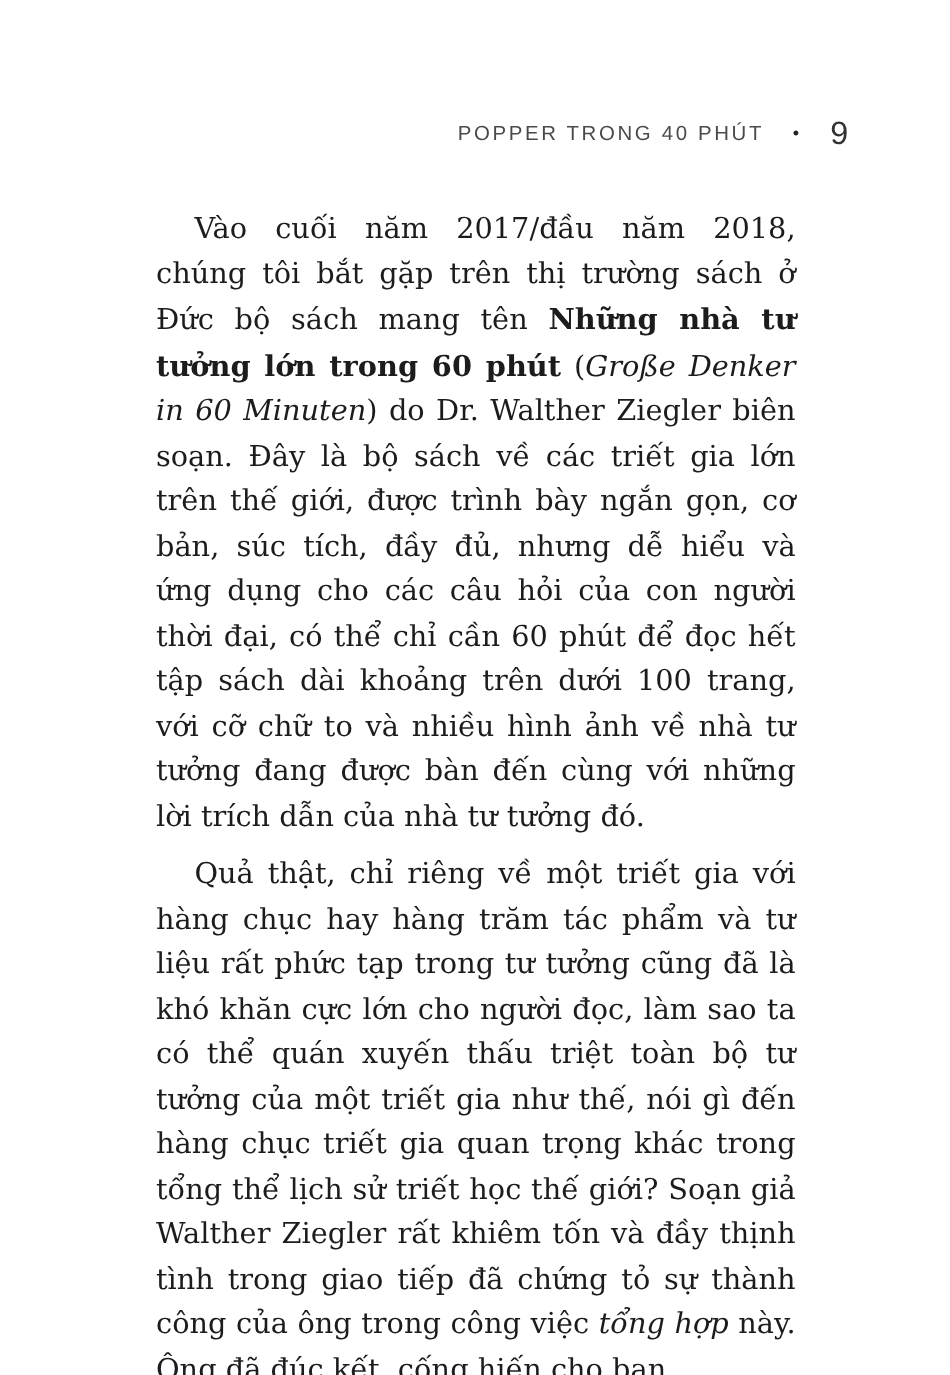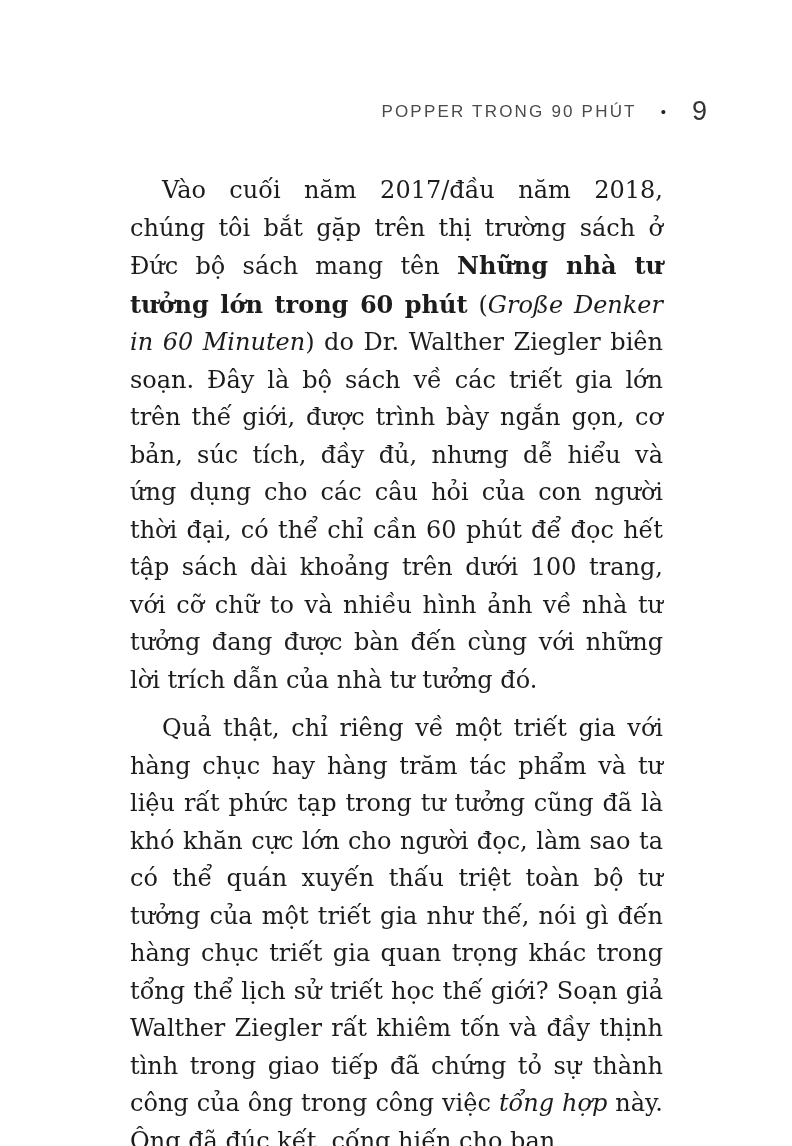--- a/index.html
+++ b/index.html
@@ -62,21 +62,21 @@
   }
   .seg-bold { font-weight: bold; }
   .seg-italic { font-style: italic; }
 </style>
 </head>
 <body>
 
 <div class="page">
 
   <div class="running-head">
-    <span class="running-title">POPPER TRONG 90 PHÚT</span>
+    <span class="running-title">POPPER TRONG 40 PHÚT</span>
     <span class="head-sep">•</span>
     <span class="page-number">9</span>
   </div>
 
   <div class="text-block">
 
     <p class="para">
       <span>Vào cuối năm 2017/đầu năm 2018, chúng tôi bắt gặp trên thị trường sách ở Đức bộ sách mang tên </span><span class="seg-bold">Những nhà tư tưởng lớn trong 60 phút</span><span> (</span><span class="seg-italic">Große Denker in 60 Minuten</span><span>) do Dr. Walther Ziegler biên soạn. Đây là bộ sách về các triết gia lớn trên thế giới, được trình bày ngắn gọn, cơ bản, súc tích, đầy đủ, nhưng dễ hiểu và ứng dụng cho các câu hỏi của con người thời đại, có thể chỉ cần 60 phút để đọc hết tập sách dài khoảng trên dưới 100 trang, với cỡ chữ to và nhiều hình ảnh về nhà tư tưởng đang được bàn đến cùng với những lời trích dẫn của nhà tư tưởng đó.</span>
     </p>
 

